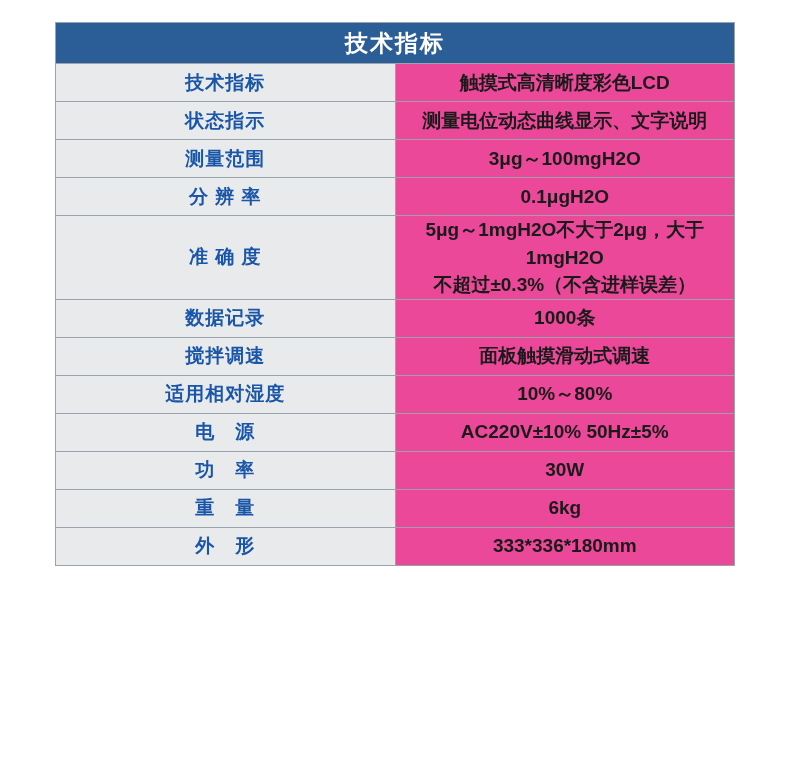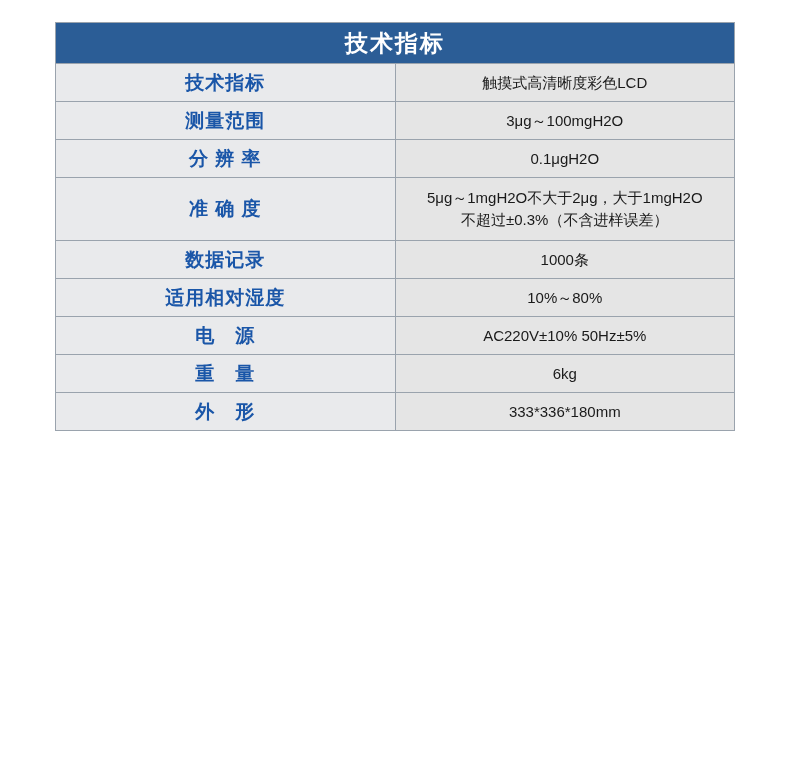--- a/index.html
+++ b/index.html
@@ -39,27 +39,28 @@
     width: 172px;
     background: #e9eaec;
     color: #1a56a8;
     font-size: 19px;
     font-weight: bold;
     text-align: center;
     letter-spacing: 1px;
     height: 37px;
   }
   .value-cell {
-    background: #e5e5e5;
+    background: #ec4899;
     color: #1a1a1a;
-    font-size: 15px;
+    font-size: 19px;
     text-align: center;
     height: 37px;
     line-height: 1.45;
     padding: 3px 6px;
+    font-weight: bold;
   }
   .value-cell .line2 {
     display: block;
   }
   .tall .label-cell, .tall .value-cell {
     height: 62px;
   }
 </style>
 </head>
 <body>
@@ -69,20 +70,24 @@
     <tbody>
       <tr>
         <td class="title-cell" colspan="2">技术指标</td>
       </tr>
 
       <tr>
         <td class="label-cell">技术指标</td>
         <td class="value-cell">触摸式高清晰度彩色LCD</td>
       </tr>
 
+      <tr>
+        <td class="label-cell">状态指示</td>
+        <td class="value-cell">测量电位动态曲线显示、文字说明</td>
+      </tr>
 
 
       <tr>
         <td class="label-cell">测量范围</td>
         <td class="value-cell">3μg～100mgH2O</td>
       </tr>
 
       <tr>
         <td class="label-cell">分 辨 率</td>
         <td class="value-cell">0.1μgH2O</td>
@@ -96,32 +101,40 @@
         </td>
       </tr>
 
 
 
       <tr>
         <td class="label-cell">数据记录</td>
         <td class="value-cell">1000条</td>
       </tr>
 
+      <tr>
+        <td class="label-cell">搅拌调速</td>
+        <td class="value-cell">面板触摸滑动式调速</td>
+      </tr>
 
 
       <tr>
         <td class="label-cell">适用相对湿度</td>
         <td class="value-cell">10%～80%</td>
       </tr>
 
       <tr>
         <td class="label-cell">电　源</td>
         <td class="value-cell">AC220V±10% 50Hz±5%</td>
       </tr>
 
+      <tr>
+        <td class="label-cell">功　率</td>
+        <td class="value-cell">30W</td>
+      </tr>
 
       <tr>
         <td class="label-cell">重　量</td>
         <td class="value-cell">6kg</td>
       </tr>
 
       <tr>
         <td class="label-cell">外　形</td>
         <td class="value-cell">333*336*180mm</td>
       </tr>

